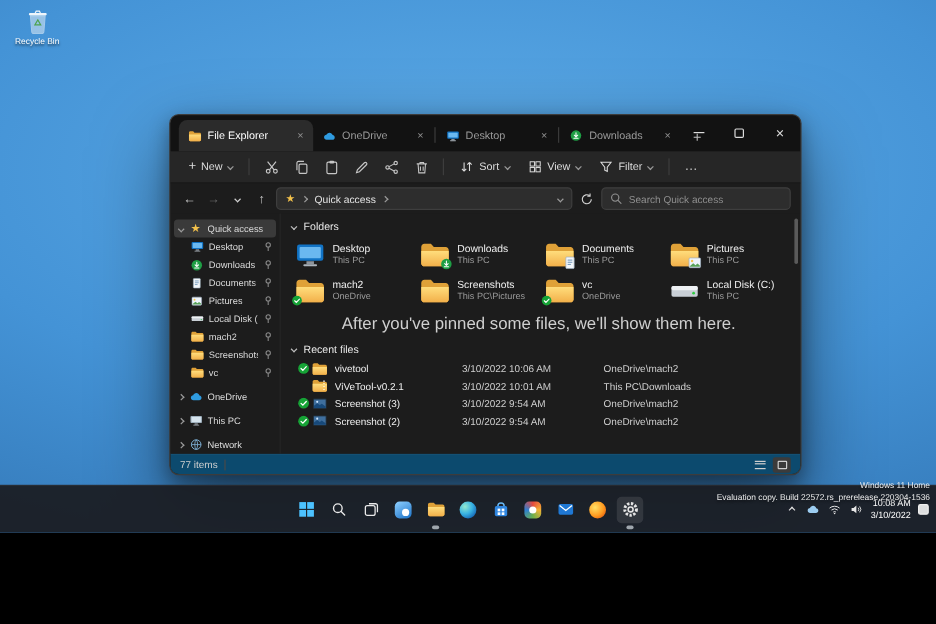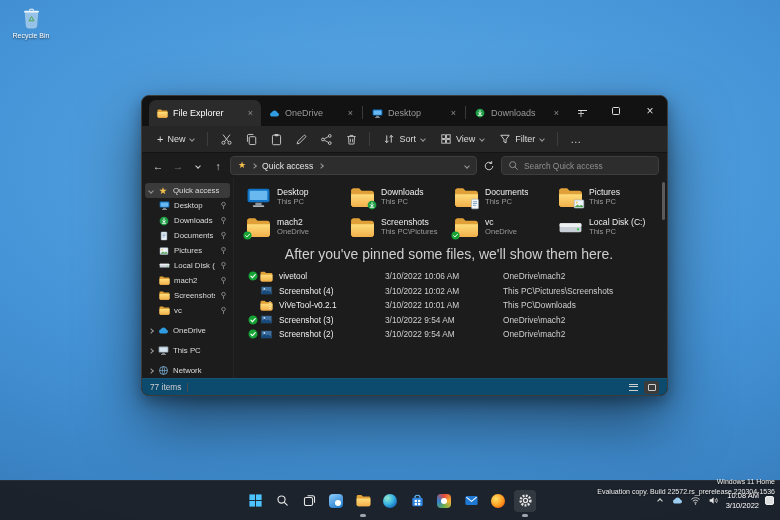--- a/index.html
+++ b/index.html
@@ -1,17 +1,17 @@
 <!DOCTYPE html>
 <html><head>
 <meta charset="utf-8">
 <style>
   *{margin:0;padding:0;box-sizing:border-box}
   html,body{width:780px;height:520px;overflow:hidden;background:#000}
-  .stage{position:relative;width:780px;height:520px;overflow:hidden;
+  .stage{position:relative;width:780px;height:444px;overflow:hidden;
     font-family:"Liberation Sans",sans-serif;
     background:radial-gradient(120% 95% at 50% 32%, #5caae6 0%, #4493d6 48%, #2e6fad 100%);}
   svg{display:block}
   .ic9{width:9px;height:9px}.ic10{width:10px;height:10px}.ic11{width:11px;height:11px}
   .ic12{width:12px;height:12px}.ic13{width:13px;height:13px}.ic15{width:15px;height:15px}
 
   
   .chev{display:inline-block;width:4px;height:4px;border-right:1px solid currentColor;border-bottom:1px solid currentColor;flex:0 0 auto}
   .chev.down{transform:rotate(45deg)}
   .chev.right{transform:rotate(-45deg)}
@@ -588,20 +588,24 @@
               <svg class="ic11">
                 <use href="#i-net"></use>
               </svg>
             </span>
           <span class="s-label">Network</span>
         </div>
       </div>
 
       <div class="main">
 
+        <div class="sec-head">
+          <i class="chev down"></i>
+          <span>Folders</span>
+        </div>
 
         <div class="tiles">
           <div class="tile">
             <span class="tile-icon">
                 <svg class="base">
                   <use href="#i-monitor"></use>
                 </svg>
               </span>
             <span class="tile-text">
               <span class="tile-name">Desktop</span>
@@ -697,47 +701,40 @@
               </span>
             <span class="tile-text">
               <span class="tile-name">Local Disk (C:)</span>
               <span class="tile-loc">This PC</span>
             </span>
           </div>
         </div>
 
         <div class="pinned-msg">After you've pinned some files, we'll show them here.</div>
 
+        <div class="sec-head">
+          <i class="chev down"></i>
+          <span>Recent files</span>
+        </div>
 
         <div class="recent">
           <div class="r-row">
             <span class="r-check">
                 <svg class="ic10">
                   <use href="#i-check"></use>
                 </svg>
               </span>
             <span class="r-icon">
                 <svg class="ic13">
                   <use href="#i-folder"></use>
                 </svg>
               </span>
             <span class="r-name">vivetool</span>
             <span class="r-date">3/10/2022 10:06 AM</span>
             <span class="r-loc">OneDrive\mach2</span>
-          </div>
-          <div class="r-row">
-            <span class="r-check"></span>
-            <span class="r-icon">
-                <svg class="ic13">
-                  <use href="#i-img"></use>
-                </svg>
-              </span>
-            <span class="r-name">Screenshot (4)</span>
-            <span class="r-date">3/10/2022 10:02 AM</span>
-            <span class="r-loc">This PC\Pictures\Screenshots</span>
           </div>
           <div class="r-row">
             <span class="r-check"></span>
             <span class="r-icon">
               <svg class="ic13">
                   <use href="#i-folder"></use>
                 </svg>
                 <span class="zipline"></span>
             </span>
             <span class="r-name">ViVeTool-v0.2.1</span>

